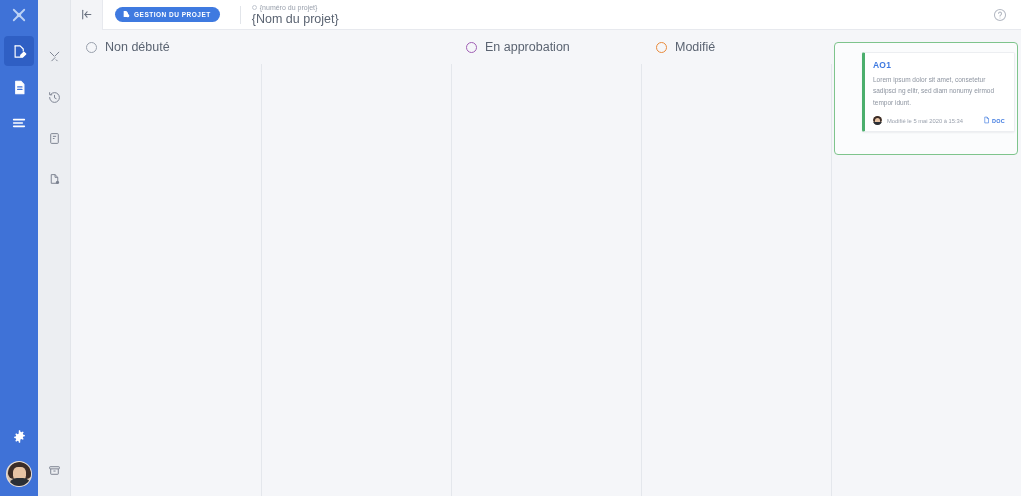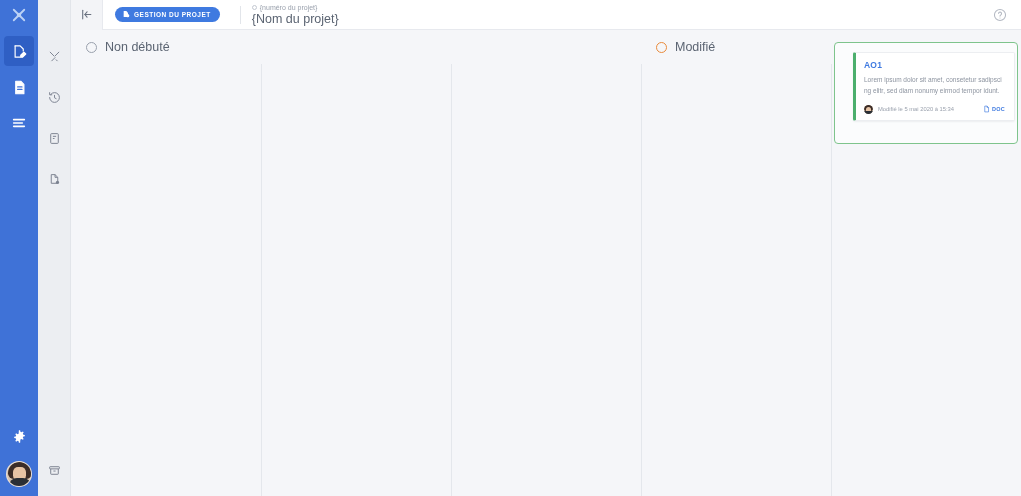--- a/index.html
+++ b/index.html
@@ -100,21 +100,21 @@
     display: flex; align-items: center; gap: 8px;
     height: 34px; padding-left: 15px;
   }
   .ring { width: 11px; height: 11px; border-radius: 50%; border: 1.6px solid #9aa1ad; flex: 0 0 auto; }
   .col-title { font-size: 12.5px; color: #5b6472; white-space: nowrap; }
 
   
   .card-sel {
     position: absolute; left: 3px; top: 12px; right: 3px;
     border: 1.5px solid #7ec48c; border-radius: 4px;
-    padding: 9px 0 22px 18px;
+    padding: 9px 0 22px 27px;
     background: #fbfcfd;
   }
   .card {
     position: relative; background: #ffffff;
     border: 1px solid #eceef1;
     border-left: 3px solid #4caf6d;
     border-radius: 2px;
     padding: 7px 9px 6px 8px;
     box-shadow: 0 1px 2px rgba(40,50,70,.07);
     margin-right: 2px;
@@ -267,20 +267,24 @@
             <span class="col-title">Non débuté</span>
           </div>
         </div>
 
         <div class="col">
           <div class="divider"></div>
         </div>
 
         <div class="col">
           <div class="divider"></div>
+          <div class="col-head">
+            <span class="ring" style="border-color:#a05fb5"></span>
+            <span class="col-title">En approbation</span>
+          </div>
         </div>
 
         <div class="col">
           <div class="divider"></div>
           <div class="col-head">
             <span class="ring" style="border-color:#e98b3c"></span>
             <span class="col-title">Modifié</span>
           </div>
         </div>
 

